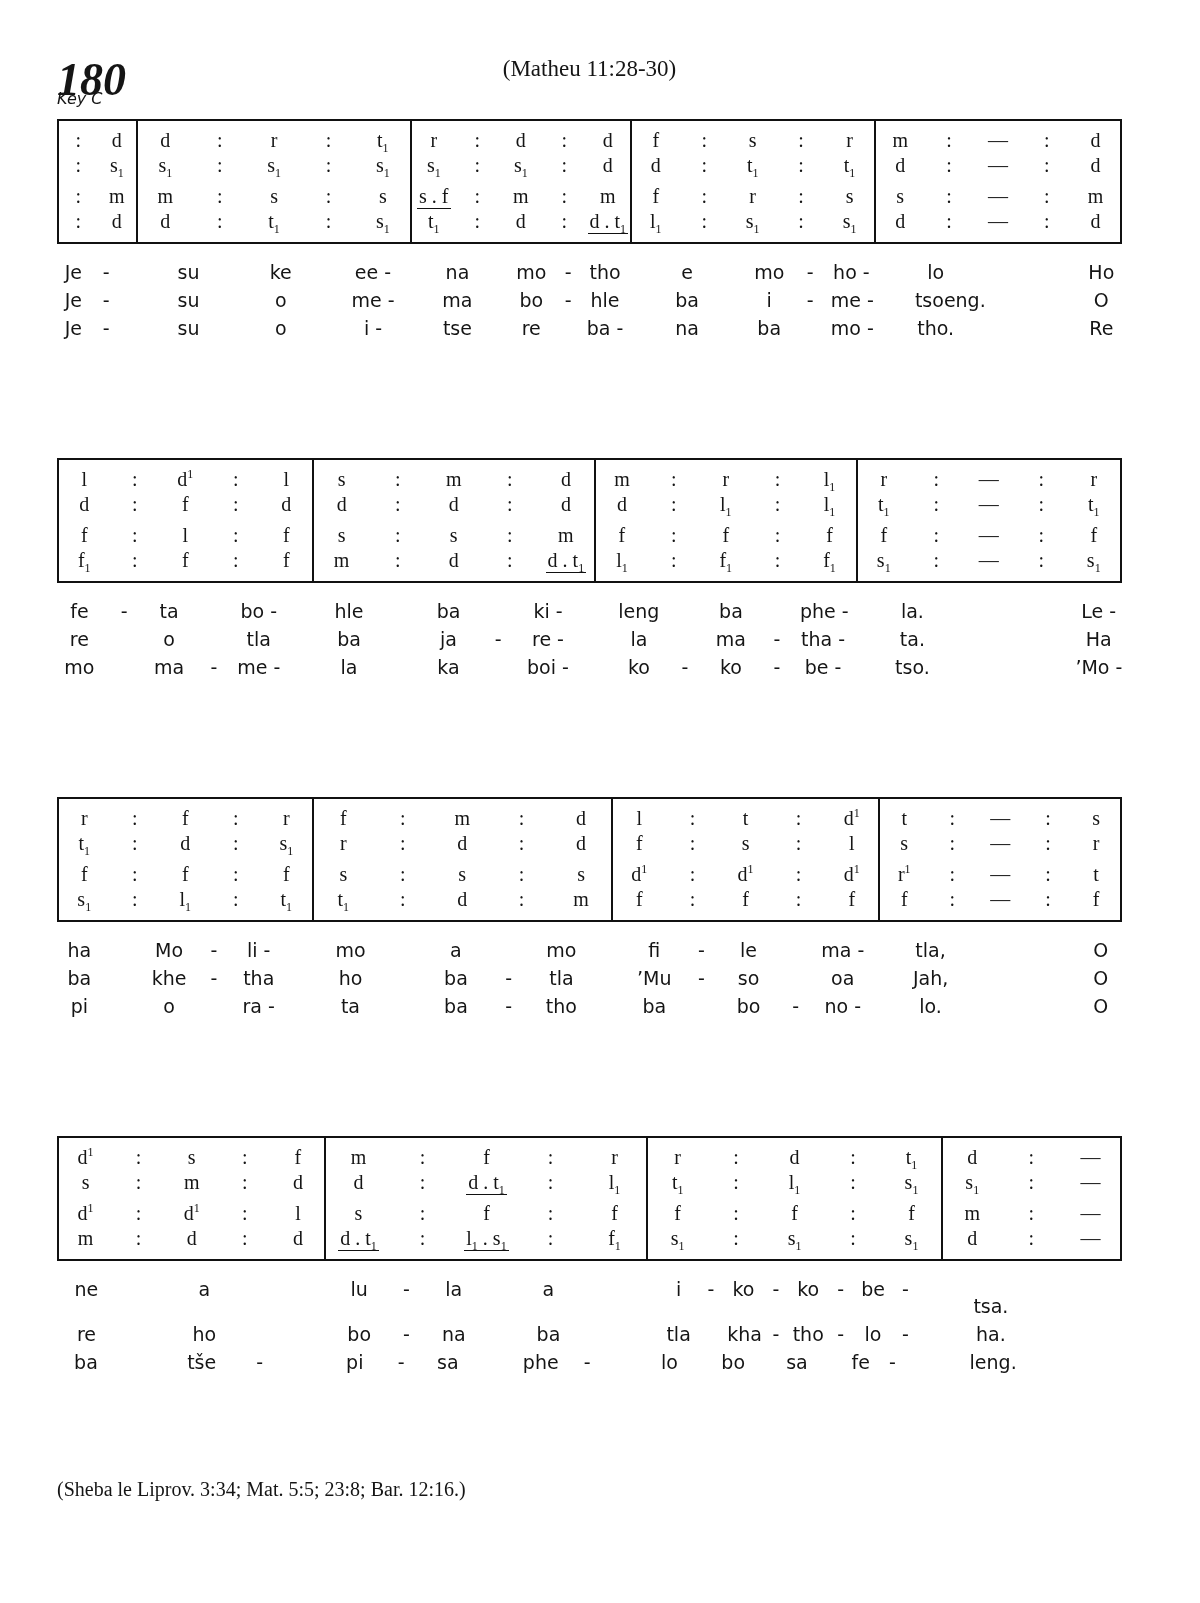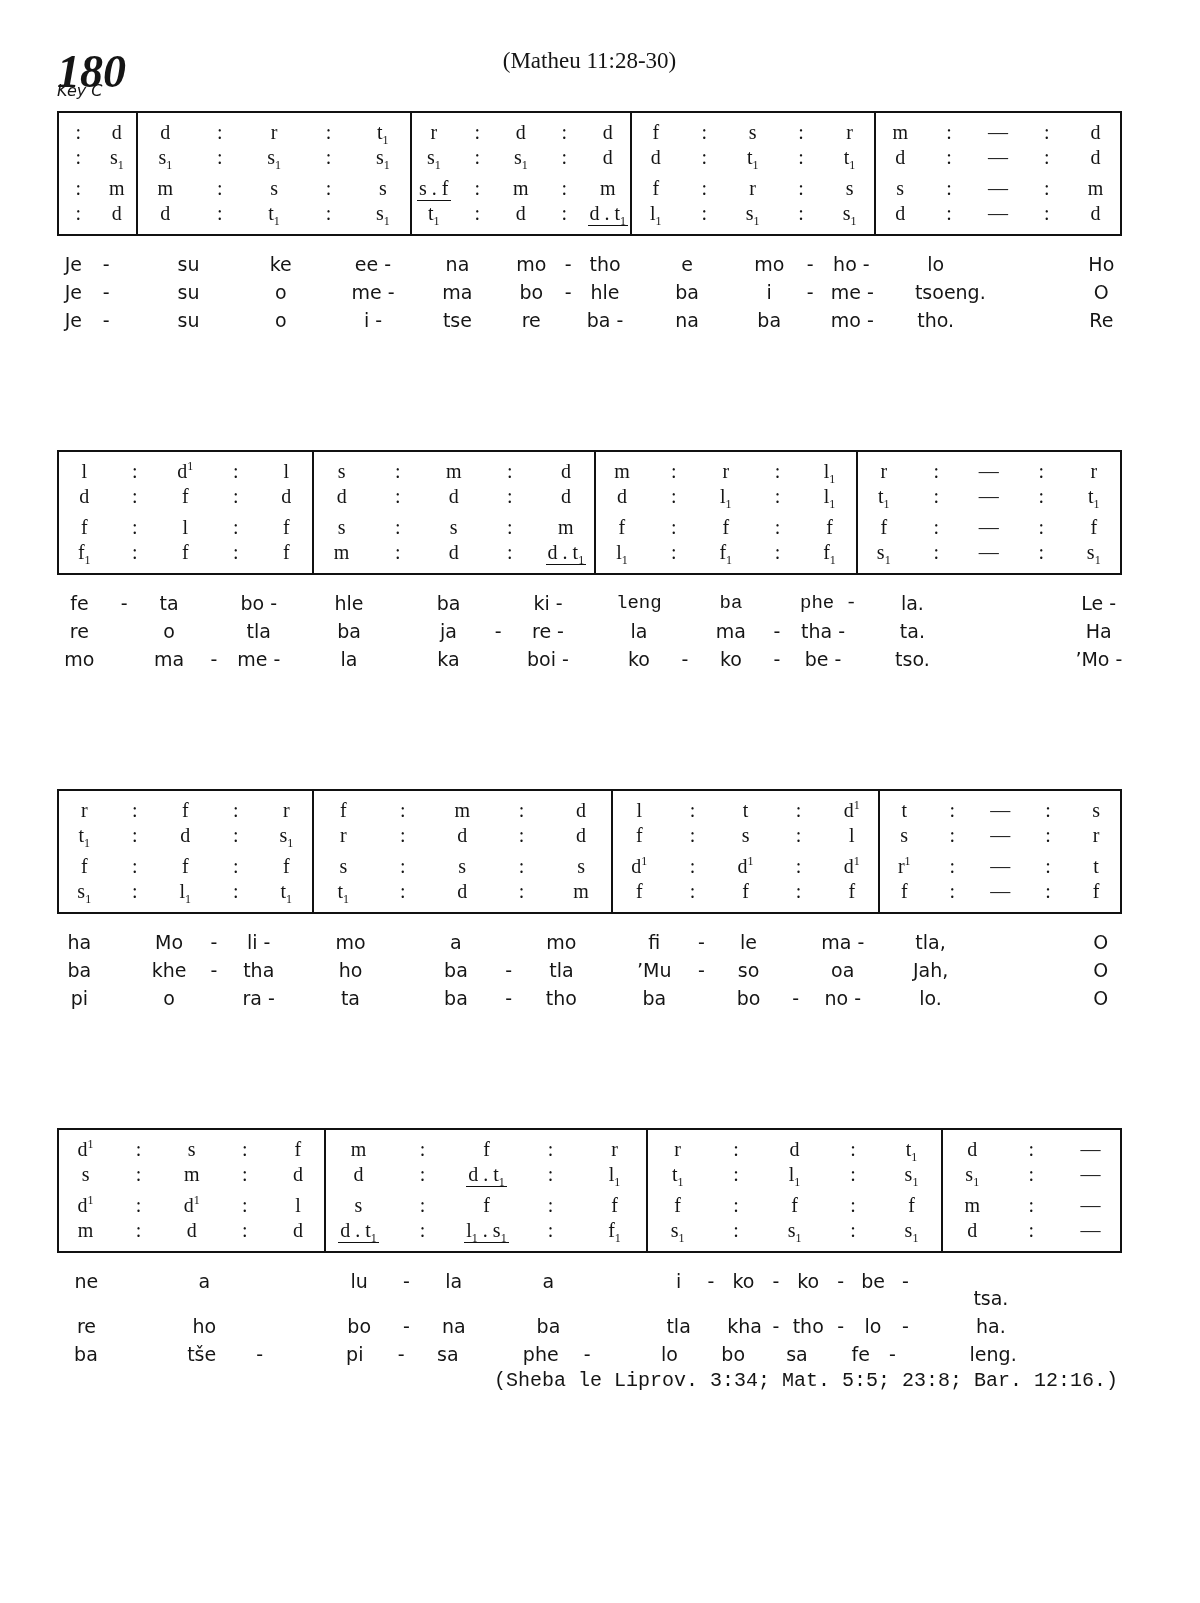--- a/index.html
+++ b/index.html
@@ -14,21 +14,21 @@
     position:absolute;left:0;top:0;
     font-family:"Liberation Serif",serif;font-style:italic;font-weight:bold;
     font-size:46px;line-height:52px;
   }
   .hymn-title{
     text-align:center;font-family:"Liberation Serif",serif;
     font-style:italic;font-weight:bold;font-size:41px;line-height:52px;
   }
   .hymn-subtitle{
     text-align:center;font-family:"Liberation Serif",serif;
-    font-size:23px;line-height:30px;
+    font-size:23px;line-height:30px;margin-top:8px;
   }
   .hymn-key{
     font-family:"DejaVu Sans",sans-serif;font-style:italic;
     font-size:16px;line-height:22px;margin-top:4px;
   }
   
   .system-block{margin-bottom:116px;}
   .system-block:last-of-type{margin-bottom:0;}
   .system-box{
     display:flex;border:2px solid #111;box-sizing:border-box;
@@ -53,22 +53,22 @@
   
   .lyrics{margin-top:14px;}
   .lyric-row{
     display:flex;line-height:28px;font-size:19px;
     font-family:"DejaVu Sans",sans-serif;
     gap:43px;
   }
   .lyric-cell{display:flex;min-width:0;box-sizing:border-box;}
   
   .footer{
-    text-align:right;padding-right:4px;
-    font-family:Liberation Mono, monospace;font-size:20px;line-height:26px;
+    margin-top:100px;padding-right:4px;
+    font-family:Liberation Serif, serif;font-size:20px;line-height:26px;
   }
 </style>
 </head>
 <body>
 
 <div class="page">
   <div class="header">
     <div class="hymn-number">180</div>
     <div class="hymn-subtitle">(Matheu 11:28-30)</div>
     <div class="hymn-key">Key C</div>
@@ -453,21 +453,21 @@
               <span class="tok"></span>
               <span class="tok">bo -</span>
             </div>
             <div class="lyric-cell" style="flex: 283 1 0%;">
               <span class="tok">hle</span>
               <span class="tok"></span>
               <span class="tok">ba</span>
               <span class="tok"></span>
               <span class="tok">ki -</span>
             </div>
-            <div class="lyric-cell" style="flex: 262 1 0%; font-family: Liberation Mono, monospace;">
+            <div class="lyric-cell" style="flex: 262 1 0%;">
               <span class="tok">leng</span>
               <span class="tok"></span>
               <span class="tok">ba</span>
               <span class="tok"></span>
               <span class="tok">phe -</span>
             </div>
             <div class="lyric-cell" style="flex: 265 1 0%;">
               <span class="tok">la.</span>
               <span class="tok"></span>
               <span class="tok"></span>

